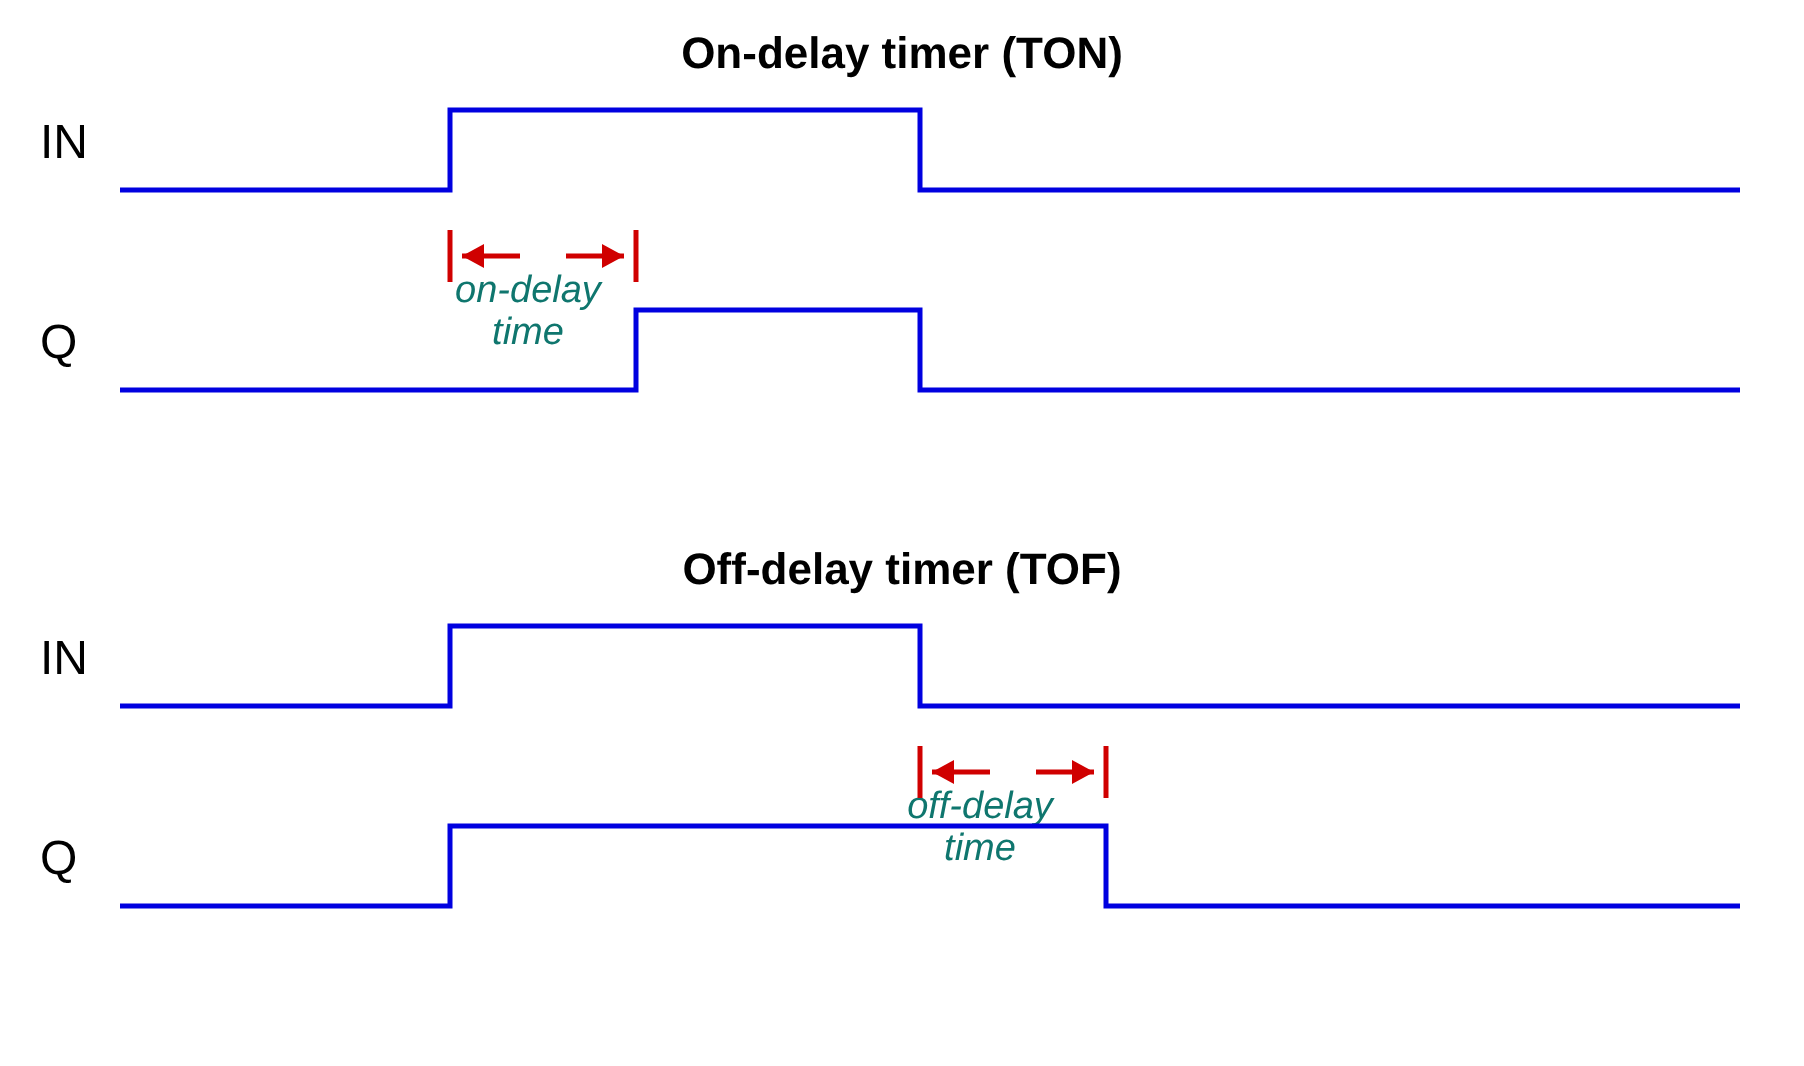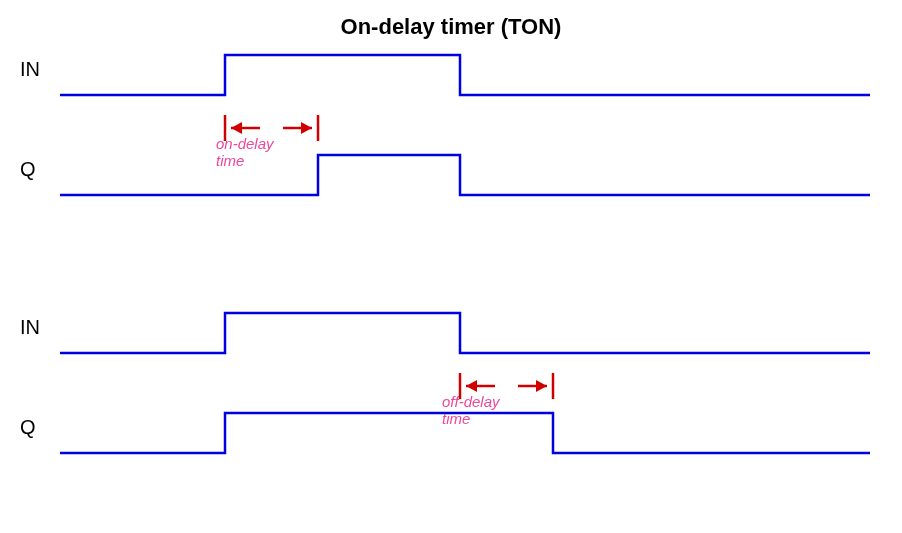--- a/index.html
+++ b/index.html
@@ -16,46 +16,48 @@
   .title {
     position: absolute;
     width: 100%;
     text-align: center;
     font-weight: bold;
     font-size: 22px;
     color: #000;
   }
   .label {
     position: absolute;
-    font-size: 20px;
+    font-size: 24px;
     color: #000;
   }
   .anno {
     position: absolute;
-    color: #ec4899;
+    color: #0f766e;
     font-style: italic;
-    font-size: 15px;
+    font-size: 19px;
+    text-align: center;
     line-height: 1.1;
   }
   svg { position: absolute; left: 0; top: 0; }
   .signal { stroke: #0000e0; stroke-width: 2.5; fill: none; }
   .marker { stroke: #d00000; stroke-width: 2.5; fill: none; }
   .arrowhead { fill: #d00000; }
 </style>
 </head>
 <body>
 
 <div class="canvas">
 
   <div class="title" style="top:14px">On-delay timer (TON)</div>
 
   <div class="label" style="left:20px; top:58px">IN</div>
 
   <div class="label" style="left:20px; top:158px">Q</div>
 
+  <div class="title" style="top:272px">Off-delay timer (TOF)</div>
 
   <div class="label" style="left:20px; top:316px">IN</div>
 
   <div class="label" style="left:20px; top:416px">Q</div>
 
   <div class="anno" style="left:216px; top:136px; width:96px">
     <span>on-delay</span><br>
     <span>time</span>
   </div>
 

